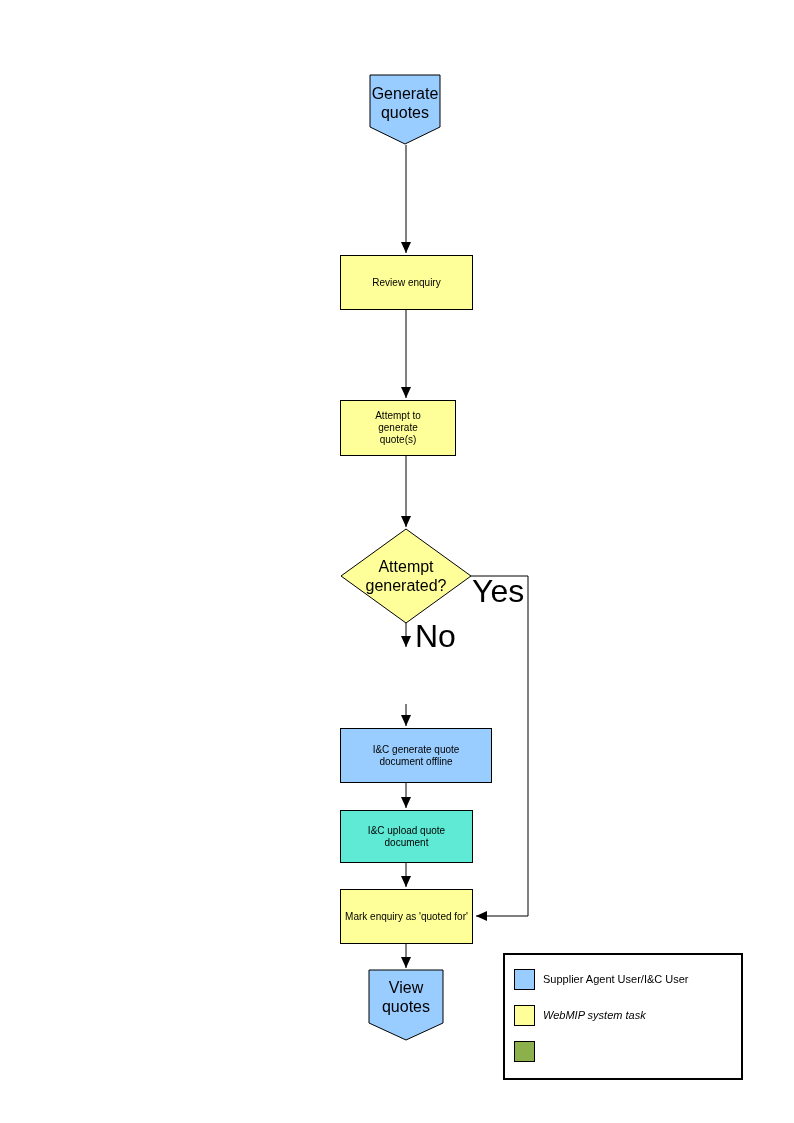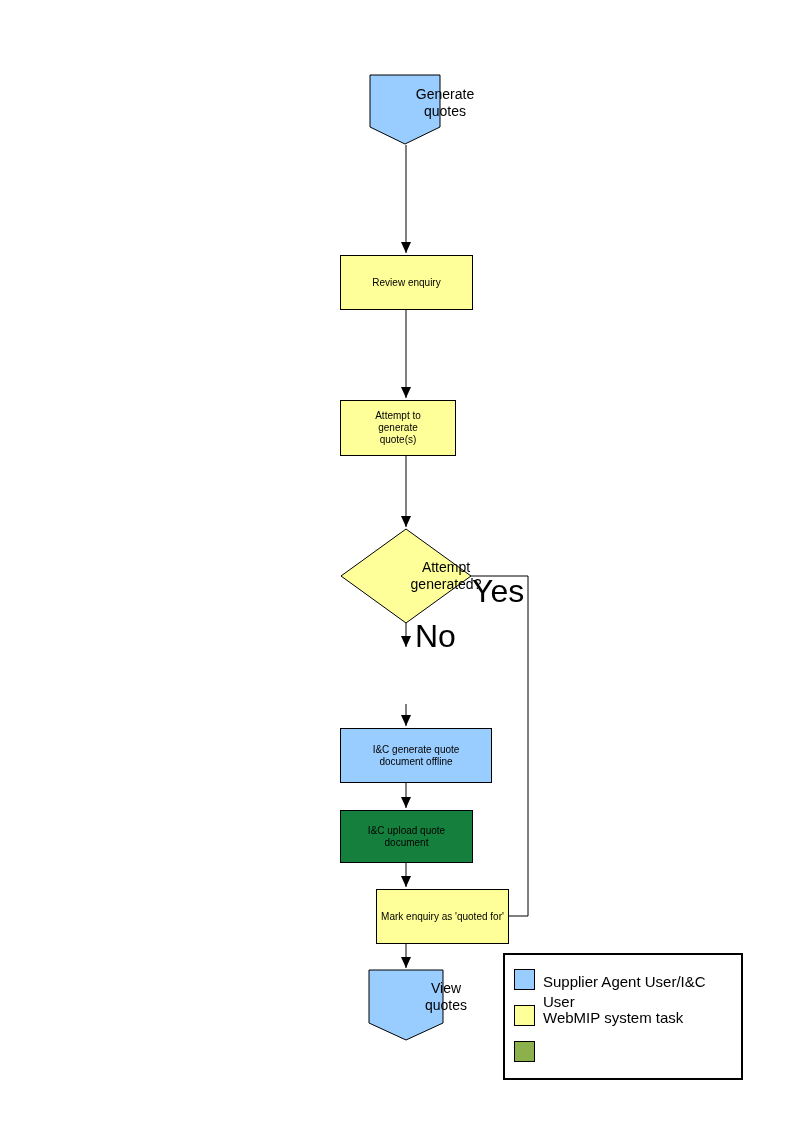--- a/index.html
+++ b/index.html
@@ -18,21 +18,21 @@
     border:1px solid #000;
     display:flex;align-items:center;justify-content:center;
     text-align:center;
     font-size:10px;line-height:1.2;
     padding:2px 18px;
   }
   .shape-label{
     position:absolute;
     display:flex;align-items:center;justify-content:center;
     text-align:center;
-    font-size:14px;line-height:1.2;margin-left:40px;
+    font-size:16px;line-height:1.2;
   }
   .branch-label{
     position:absolute;
     font-size:32px;line-height:1;
     font-weight:400;
   }
   .legend{
     position:absolute;
     left:503px;top:953px;width:240px;height:127px;
     box-sizing:border-box;
@@ -40,21 +40,21 @@
     background:#fff;
   }
   .legend .swatch{
     position:absolute;left:9px;
     width:21px;height:21px;
     box-sizing:border-box;
     border:1px solid #000;
   }
   .legend .legend-label{
     position:absolute;left:38px;width:192px;
-    font-size:15px;line-height:1.3;
+    font-size:11px;line-height:1.3;
   }
 </style>
 </head>
 <body>
 
 <div class="canvas">
 
   <svg class="svg-layer" width="794" height="1123" viewBox="0 0 794 1123" xmlns="http://www.w3.org/2000/svg">
     <defs>
       <marker id="arrow" markerWidth="14" markerHeight="12" refX="11" refY="5" orient="auto" markerUnits="userSpaceOnUse">
@@ -81,30 +81,30 @@
   <div class="shape-label" style="left:346px;top:560px;width:120px;height:32px;">Attempt generated?</div>
   <div class="shape-label" style="left:369px;top:975px;width:74px;height:44px;">View quotes</div>
 
   <div class="node" style="left: 340px; top: 255px; width: 133px; height: 55px; background-color: rgb(255, 255, 153);">Review enquiry</div>
 
   <div class="node" style="left: 340px; top: 400px; width: 116px; height: 56px; background-color: rgb(255, 255, 153);">Attempt to generate quote(s)</div>
 
 
   <div class="node" style="left: 340px; top: 728px; width: 152px; height: 55px; background-color: rgb(153, 204, 255);">I&amp;C generate quote document offline</div>
 
-  <div class="node" style="left: 340px; top: 810px; width: 133px; height: 53px; background-color: #15803d;">I&amp;C upload quote document</div>
+  <div class="node" style="left: 340px; top: 810px; width: 133px; height: 53px; background-color: #5eead4;">I&amp;C upload quote document</div>
 
-  <div class="node" style="left: 340px; top: 889px; width: 133px; height: 55px; padding: 2px 1px; background-color: rgb(255, 255, 153); margin-left: 36px;">Mark enquiry as 'quoted for'</div>
+  <div class="node" style="left: 340px; top: 889px; width: 133px; height: 55px; padding: 2px 1px; background-color: rgb(255, 255, 153);">Mark enquiry as 'quoted for'</div>
 
   <div class="branch-label" style="left:472px;top:575px;">Yes</div>
   <div class="branch-label" style="left:374px;top:620px;margin-left:41px;">No</div>
 
   <div class="legend">
     <span class="swatch" style="top: 14px; background-color: rgb(153, 204, 255);"></span>
     <span class="legend-label" style="top:17px;">Supplier Agent User/I&amp;C User</span>
 
     <span class="swatch" style="top: 50px; background-color: rgb(255, 255, 153);"></span>
-    <span class="legend-label" style="top:53px;">WebMIP system task</span>
+    <span class="legend-label" style="top:53px;font-style:italic;">WebMIP system task</span>
 
     <span class="swatch" style="top: 86px; background-color: rgb(140, 177, 76);"></span>
   </div>
 
 </div>
 
 </body></html>

